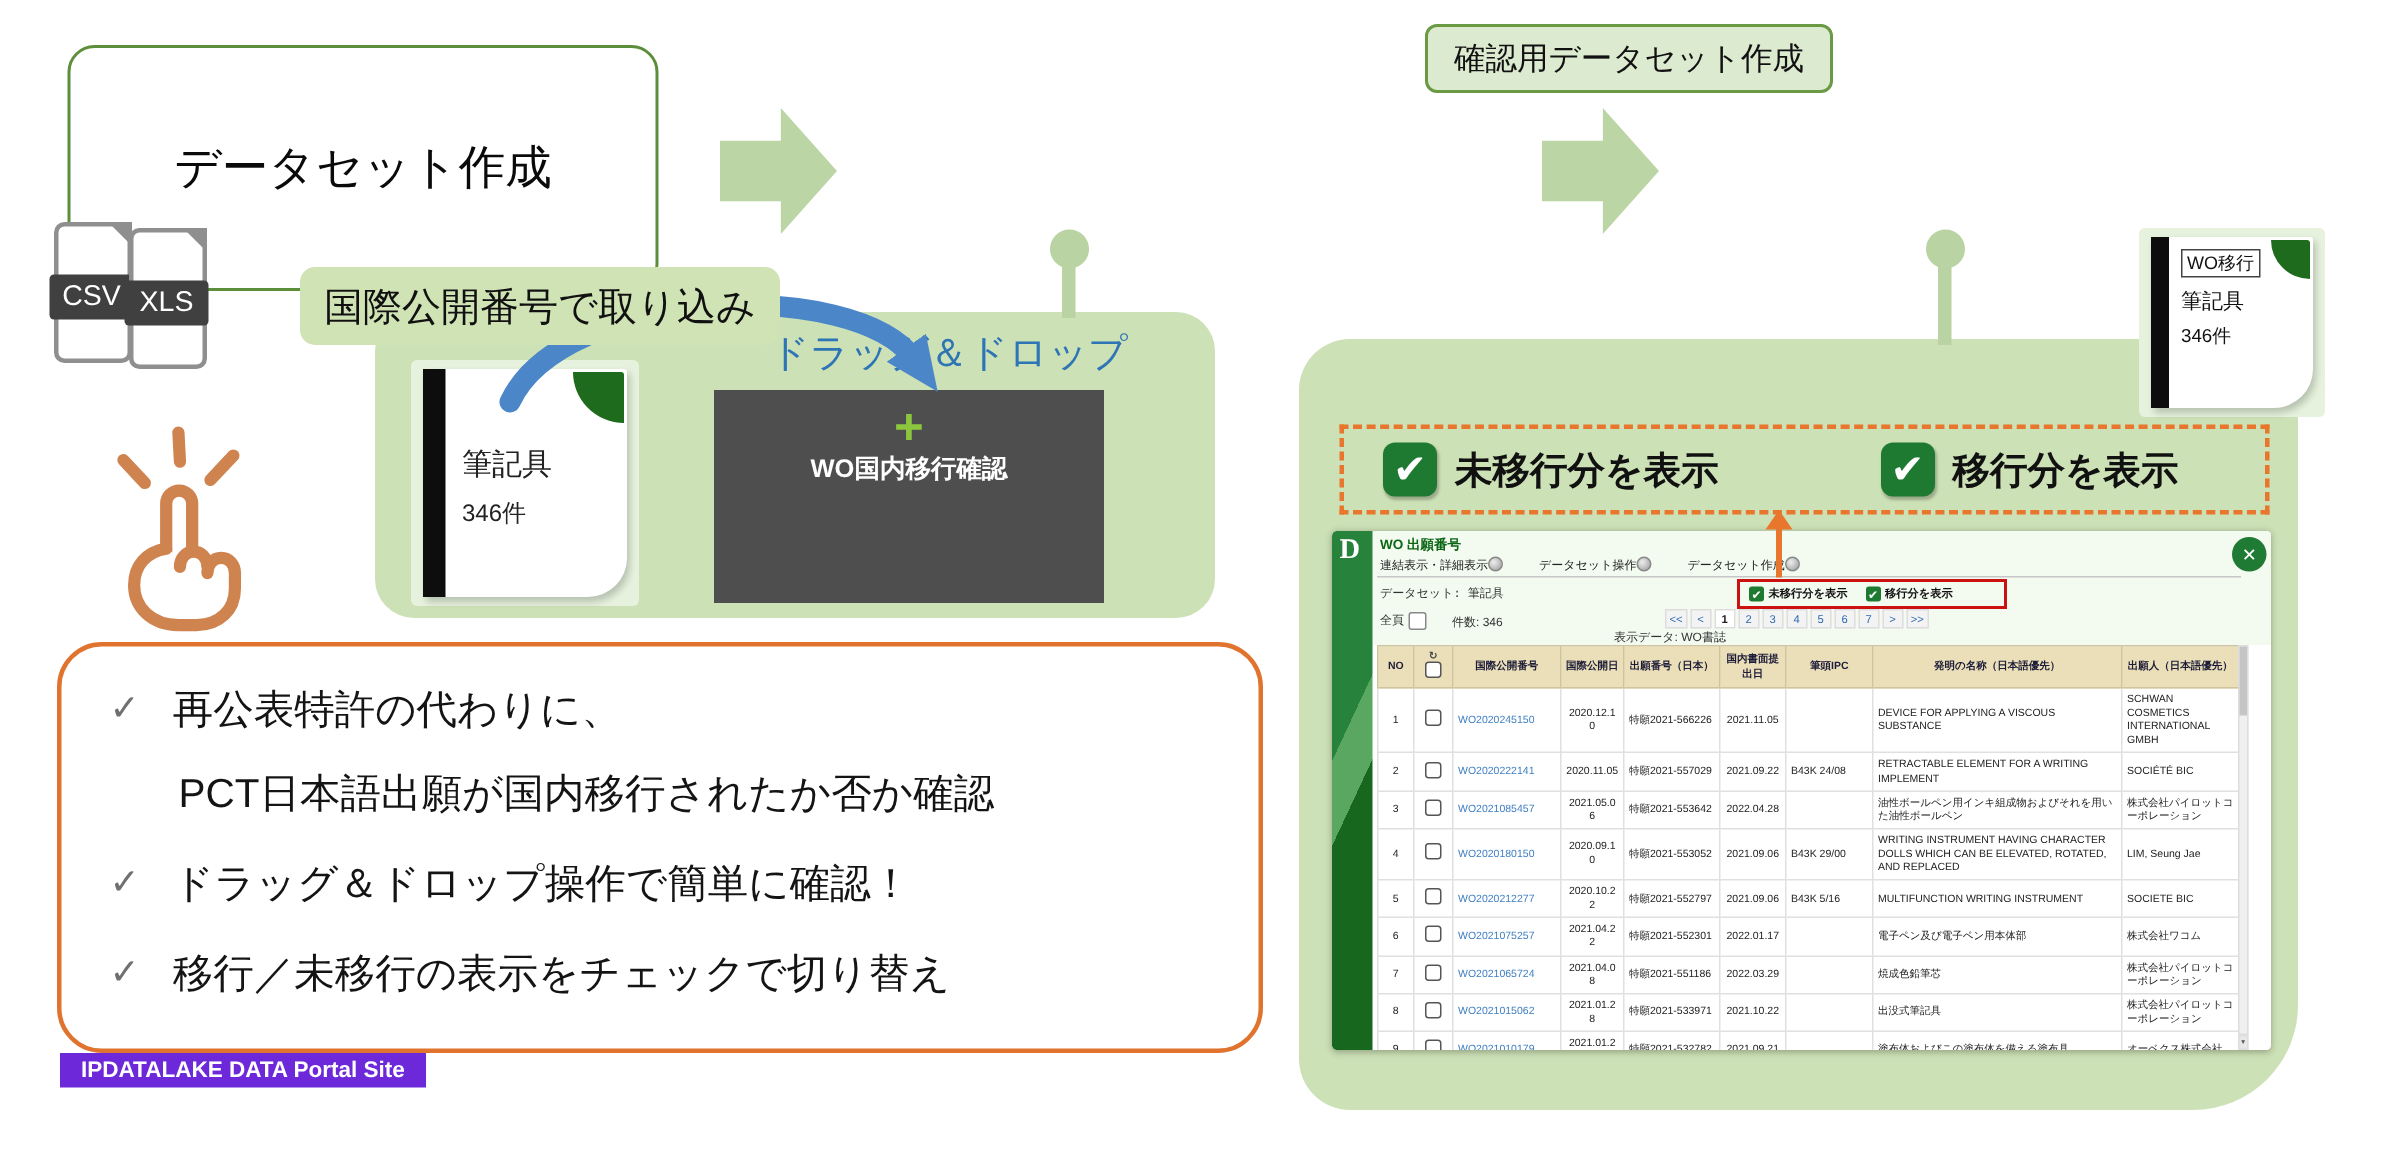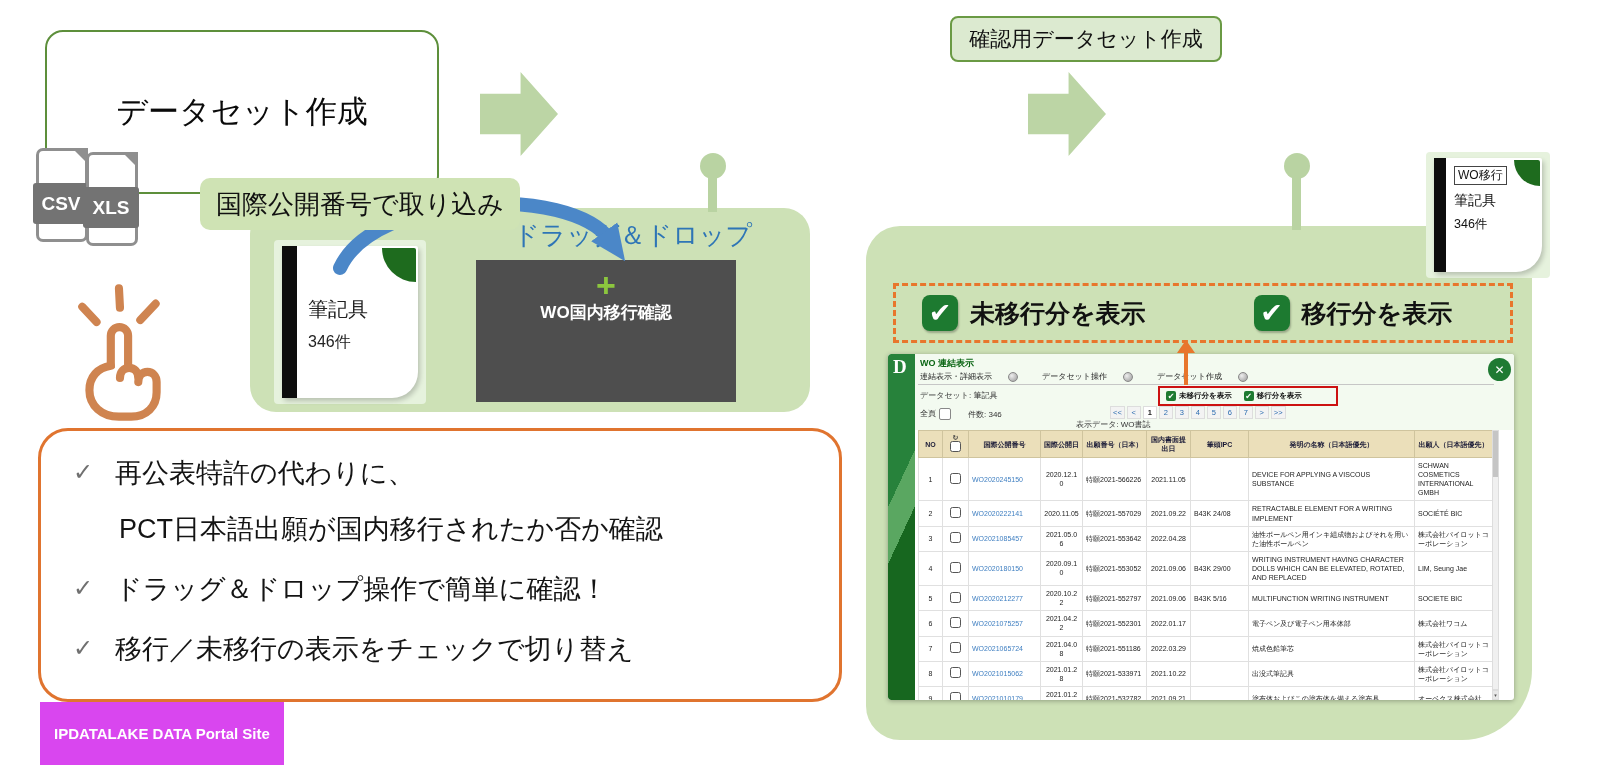--- a/index.html
+++ b/index.html
@@ -22,22 +22,22 @@
   .pin-circle{position:absolute;width:26px;height:26px;border-radius:50%;background:#b9d3a2;z-index:4;}
   .pin-stem{position:absolute;width:9px;background:#b9d3a2;z-index:4;}
   #pinA-c{left:700px;top:153px;} #pinA-s{left:708px;top:168px;height:44px;}
   #pinB-c{left:1284px;top:153px;} #pinB-s{left:1292px;top:168px;height:62px;}
 
   
   .file{position:absolute;width:46px;height:88px;background:#fff;border:3px solid #8f8f8f;border-radius:7px;z-index:5;}
   #csv{left:36px;top:148px;} #xls{left:86px;top:152px;}
   .fold{position:absolute;top:-3px;right:-3px;width:0;height:0;
         border-top:16px solid #8f8f8f;border-left:16px solid transparent;}
-  .band{position:absolute;left:-6px;top:32px;width:56px;height:41px;background:#737373;border-radius:3px;
-        color:#fff;font-weight:bold;font-size:19px;display:flex;align-items:center;justify-content:center;}
+  .band{position:absolute;left:-6px;top:32px;width:56px;height:30px;background:#404040;border-radius:3px;
+        color:#fff;font-weight:normal;font-size:19px;display:flex;align-items:center;justify-content:center;}
   .import-pill{position:absolute;left:200px;top:150px;width:320px;height:52px;z-index:5;
         background:#cfe3b4;border-radius:10px;display:flex;align-items:center;justify-content:center;
         font-size:26px;color:#111;margin-top:28px;}
 
   
   #ddpanel{position:absolute;left:250px;top:208px;width:560px;height:204px;background:#cde1b6;border-radius:26px;z-index:2;}
   .dd-caption{position:absolute;right:58px;top:10px;font-size:26px;color:#2e75b6;}
   .nb{position:absolute;background:#e6f2dd;border-radius:4px;}
   .nb-card{position:absolute;left:8px;top:6px;background:#fff;border-radius:2px 2px 26px 2px;
            box-shadow:2px 3px 5px rgba(0,0,0,.2);}
@@ -57,22 +57,22 @@
   #hand{position:absolute;left:66px;top:276px;z-index:2;}
 
   
   #notes{position:absolute;left:38px;top:428px;width:798px;height:268px;background:#fff;
          border:3px solid #e0742f;border-radius:30px;z-index:2;}
   .note-row{position:absolute;display:flex;gap:22px;align-items:flex-start;font-size:27px;color:#141414;}
   .note-check{font-size:24px;color:#707070;padding-top:3px;}
   #nr1{left:32px;top:24px;} #nr1b{left:78px;top:80px;} #nr2{left:32px;top:140px;} #nr3{left:32px;top:200px;}
 
   
-  #footer-badge{position:absolute;left:40px;top:702px;background:#d946ef;color:#fff;
-        font-size:15px;font-weight:bold;padding:23px 14px;z-index:2;}
+  #footer-badge{position:absolute;left:40px;top:702px;background:#6d28d9;color:#fff;
+        font-size:15px;font-weight:bold;padding:3px 14px;z-index:2;}
 
   
   #rpanel{position:absolute;left:866px;top:226px;width:666px;height:514px;background:#cde1b6;
           border-radius:34px 34px 70px 34px;z-index:1;}
   #nb-res{left:1426px;top:152px;width:124px;height:126px;position:absolute;background:#e6f2dd;border-radius:4px;z-index:7;}
   #nb-res .nb-card{width:108px;height:114px;}
   #nb-res .nb-spine{width:12px;}
   #nb-res .nb-leaf{width:26px;height:26px;}
   #nb-res .nb-tag{position:absolute;left:20px;top:8px;border:1px solid #444;background:#fff;
                   font-size:12px;padding:0 3px;color:#111;}
@@ -95,24 +95,24 @@
   #win{position:absolute;left:888px;top:354px;width:626px;height:346px;background:#fff;border-radius:3px;
        box-shadow:0 1px 5px rgba(0,0,0,.3);overflow:hidden;z-index:5;font-size:7px;color:#333;}
   #win-top{position:absolute;left:27px;top:0;width:599px;height:76px;background:#f3faf0;}
   #sidebar{position:absolute;left:0;top:0;width:27px;height:346px;border-radius:3px 0 0 3px;
        background:linear-gradient(115deg,#27823b 0%,#27823b 38%,#5aa761 38%,#5aa761 52%,#17671f 52%,#17671f 100%);}
   #dlogo{position:absolute;left:5px;top:2px;color:#fff;font-size:19px;font-weight:bold;font-family:"Liberation Serif","DejaVu Serif",serif;}
   #win-close{position:absolute;left:600px;top:4px;width:23px;height:23px;border-radius:50%;background:#1f7a33;
        color:#fff;display:flex;align-items:center;justify-content:center;font-size:12px;font-weight:bold;z-index:9;}
   #win-title{position:absolute;left:32px;top:3px;font-size:9px;font-weight:bold;color:#0b6614;}
   #menu-row{position:absolute;left:32px;top:17px;display:flex;gap:24px;font-size:8px;color:#222;}
-  .menu-item{display:flex;align-items:flex-end;gap:16px;}
+  .menu-item{display:flex;align-items:flex-start;gap:0;}
   .menu-icon{width:8px;height:8px;border-radius:50%;background:radial-gradient(circle at 35% 35%,#eee,#999);border:1px solid #888;}
   #menu-sep{position:absolute;left:30px;top:30px;width:576px;border-top:1px solid #c6c6c6;}
-  #ds-label{position:absolute;left:32px;top:36px;font-size:8px;}
+  #ds-label{position:absolute;left:32px;top:36px;font-size:8px;font-family:Liberation Mono, monospace;}
   #dd-label{position:absolute;left:188px;top:36px;font-size:8px;margin-top:29px;}
   #redbox{position:absolute;left:270px;top:32px;width:180px;height:20px;box-sizing:border-box;
           border:2px solid #c11;display:flex;align-items:center;gap:12px;padding:0 6px;}
   .mini-toggle{display:flex;align-items:center;gap:3px;}
   .mini-check{width:10px;height:10px;background:#1d7a30;border-radius:2px;color:#fff;font-size:8px;
           display:flex;align-items:center;justify-content:center;font-style:normal;}
   .mini-toggle b{font-size:7.5px;color:#111;}
   #allpg{position:absolute;left:32px;top:54px;font-size:8px;}
   .empty-box{display:inline-block;width:10px;height:10px;border:1.4px solid #888;border-radius:2px;
              vertical-align:middle;margin-left:3px;background:#fff;}
@@ -247,21 +247,21 @@
   <div id="oarrow-stem"></div>
 
   <div id="win">
     <div id="win-top"></div>
     <div id="sidebar">
       <div id="dlogo">D</div>
     </div>
     <div id="win-close">
         <span>✕</span>
       </div>
-    <div id="win-title">WO 連結表示</div>
+    <div id="win-title">WO 出願番号</div>
     <div id="menu-row">
       <span class="menu-item">
         <span>連結表示・詳細表示</span>
         <span class="menu-icon"></span>
       </span>
       <span class="menu-item">
         <span>データセット操作</span>
         <span class="menu-icon"></span>
       </span>
       <span class="menu-item">

